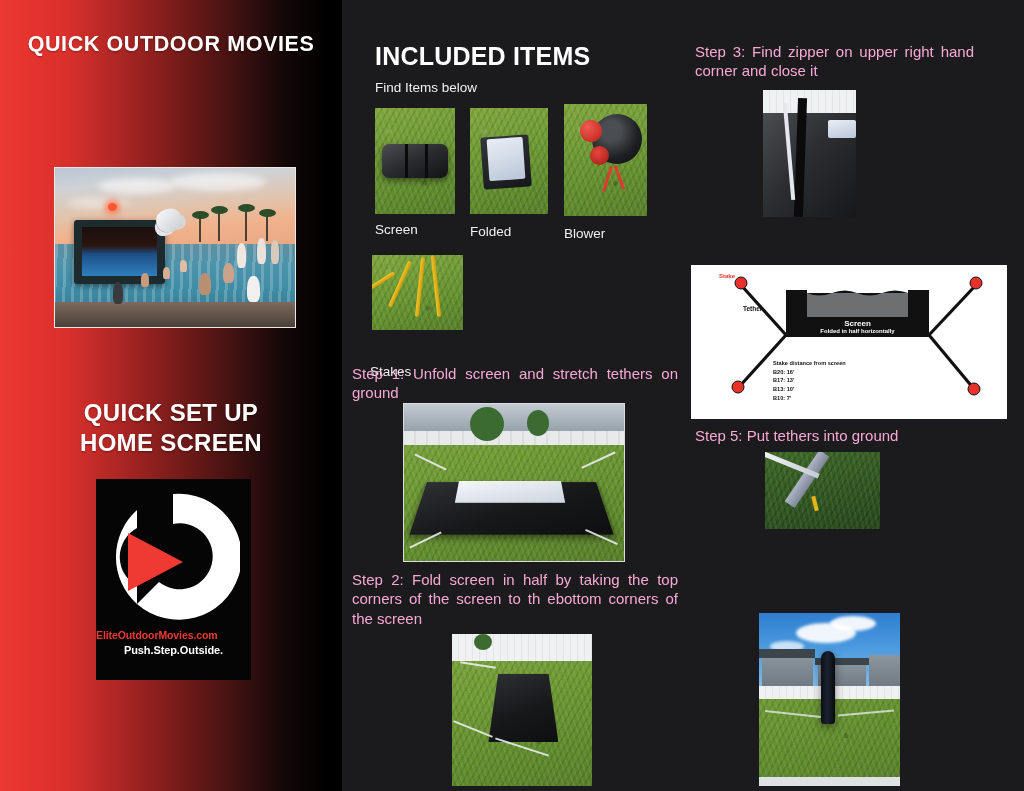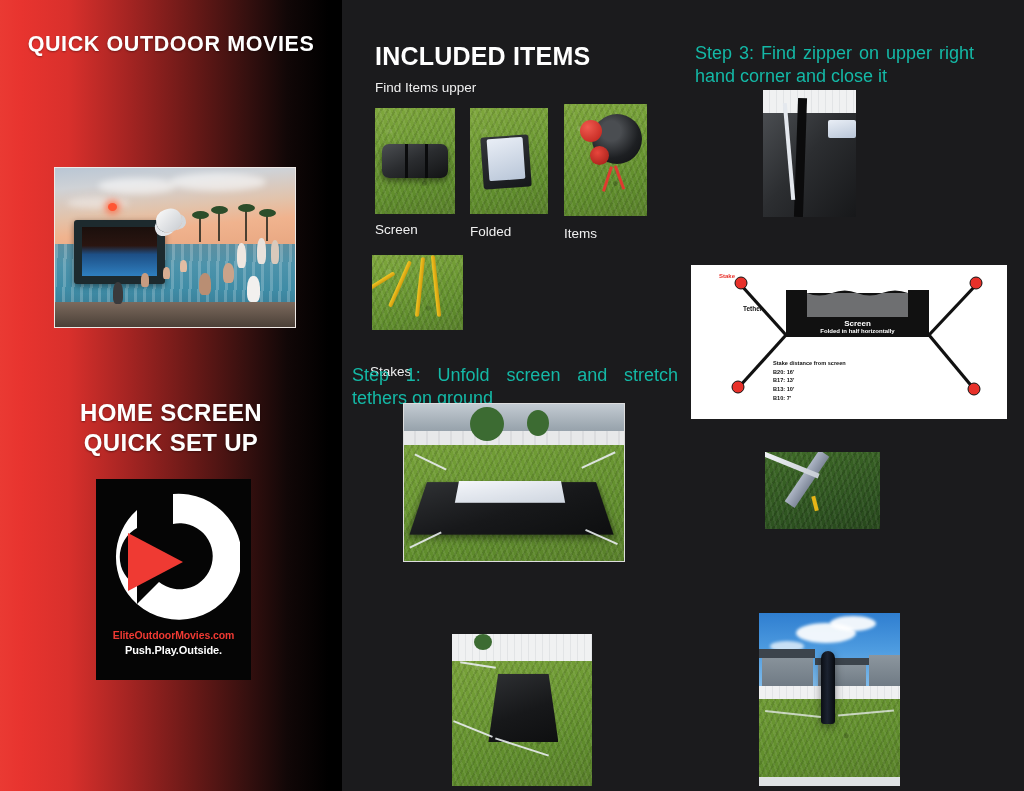--- a/index.html
+++ b/index.html
@@ -33,21 +33,21 @@
     text-align: center; color: #fff; font-weight: bold;
     font-size: 24px; letter-spacing: 0.3px; line-height: 1.27;
     text-shadow: 0 1px 2px rgba(0,0,0,.4);
   }
   .logo-box {
     position: absolute; left: 96px; top: 479px; width: 155px; height: 201px;
     background: #050505;
   }
   .logo-mark { position: absolute; left: 11px; top: 7px; width: 133px; height: 142px; }
   .logo-url {
-    position: absolute; left: 0; top: 150px; width: 155px; text-align: center;
+    position: absolute; left: 0; top: 150px; width: 155px; 
     color: #ef3a33; font-weight: bold; font-size: 10.5px; letter-spacing: -0.1px;
   }
   .logo-tag {
     position: absolute; left: 0; top: 165px; width: 155px; text-align: center;
     color: #fff; font-weight: bold; font-size: 11px; letter-spacing: -0.1px;
   }
 
   
   .col { position: absolute; top: 0; color: #f2f2f2; }
   .col-mid { left: 342px; width: 345px; height: 791px; }
@@ -59,22 +59,22 @@
   }
   .sub-note {
     position: absolute; left: 33px; top: 80px;
     font-size: 13.5px; color: #f0f0f0;
   }
 
   .thumb { position: absolute; overflow: hidden; background: #2a2a2a; }
   .cap { position: absolute; font-size: 13.5px; color: #f0f0f0; }
 
   .step-text {
-    position: absolute; font-size: 18px; line-height: 1.29;
-    color: #14b8a6; text-align: justify; text-justify: inter-word;
+    position: absolute; font-size: 15px; line-height: 1.29;
+    color: #f9a8d4; text-align: justify; text-justify: inter-word;
   }
 
   
   .scene { position: absolute; inset: 0; }
   .grass {
     background:
       radial-gradient(circle at 18% 22%, rgba(255,255,255,.10) 0 2px, transparent 3px),
       radial-gradient(circle at 62% 71%, rgba(0,0,0,.18) 0 2px, transparent 3px),
       repeating-linear-gradient(72deg, rgba(255,255,255,.07) 0 2px, transparent 2px 5px),
       repeating-linear-gradient(-61deg, rgba(0,0,0,.10) 0 2px, transparent 2px 6px),
@@ -188,39 +188,39 @@
         <div class="person" style="left:60%;top:66%;width:12px;height:22px;background:#b98e73;"></div>
         <div class="person" style="left:80%;top:68%;width:13px;height:26px;background:#f2f0ee;"></div>
         <div class="person" style="left:24%;top:72%;width:10px;height:22px;background:#3a3a3c;"></div>
         <div class="person" style="left:36%;top:66%;width:8px;height:14px;background:#c89b80;"></div>
         <div class="person" style="left:45%;top:62%;width:7px;height:12px;background:#d7ae93;"></div>
         <div class="person" style="left:52%;top:58%;width:7px;height:12px;background:#e2bda3;"></div>
       </div>
     </div>
 
     <div class="quick-title">
+      <div>QUICK SET UP</div>
       <div>HOME  SCREEN</div>
-      <div>QUICK SET UP</div>
     </div>
 
     <div class="logo-box">
       <svg class="logo-mark" viewBox="0 0 133 142">
         <path d="M66 8 A63 63 0 1 1 30 118 L52 96 A33 33 0 1 0 66 38 Z" fill="#ffffff"></path>
         <path d="M30 118 A63 63 0 0 1 30 24 L30 42 A33 33 0 0 0 30 100 Z" fill="#ffffff"></path>
         <polygon points="21,47 21,105 76,76" fill="#ef3a33"></polygon>
       </svg>
       <div class="logo-url">EliteOutdoorMovies.com</div>
-      <div class="logo-tag">Push.Play.Outside.</div>
+      <div class="logo-tag">Push.Step.Outside.</div>
     </div>
   </div>
 
   <div class="col col-mid">
 
     <div class="section-title">INCLUDED ITEMS</div>
-    <div class="sub-note">Find Items upper</div>
+    <div class="sub-note">Find Items below</div>
 
     <div class="thumb" style="left:33px;top:108px;width:80px;height:106px;">
       <div class="scene grass"></div>
       <div class="bag" style="left:7px;top:36px;width:66px;height:34px;"></div>
       <div class="bag-strap" style="left:30px;top:36px;width:3px;height:34px;"></div>
       <div class="bag-strap" style="left:50px;top:36px;width:3px;height:34px;"></div>
     </div>
     <div class="cap" style="left:33px;top:222px;">Screen</div>
 
     <div class="thumb" style="left:128px;top:108px;width:78px;height:106px;">
@@ -231,21 +231,21 @@
     <div class="cap" style="left:128px;top:224px;">Folded</div>
 
     <div class="thumb" style="left:222px;top:104px;width:83px;height:112px;">
       <div class="scene grass"></div>
       <div class="bl-body" style="left:28px;top:10px;width:50px;height:50px;"></div>
       <div class="bl-motor" style="left:16px;top:16px;width:22px;height:22px;"></div>
       <div class="bl-out" style="left:26px;top:42px;width:19px;height:19px;"></div>
       <div class="bl-stake" style="left:42px;top:62px;width:3px;height:26px;transform:rotate(18deg);"></div>
       <div class="bl-stake" style="left:54px;top:61px;width:3px;height:25px;transform:rotate(-20deg);"></div>
     </div>
-    <div class="cap" style="left:222px;top:226px;">Items</div>
+    <div class="cap" style="left:222px;top:226px;">Blower</div>
 
     <div class="thumb" style="left:30px;top:255px;width:91px;height:75px;">
       <div class="scene grass"></div>
       <div class="stake-y" style="left:6px;top:10px;width:4px;height:34px;transform:rotate(58deg);"></div>
       <div class="stake-y" style="left:26px;top:4px;width:4px;height:50px;transform:rotate(24deg);"></div>
       <div class="stake-y" style="left:46px;top:2px;width:4px;height:60px;transform:rotate(6deg);"></div>
       <div class="stake-y" style="left:62px;top:0px;width:4px;height:62px;transform:rotate(-6deg);"></div>
     </div>
     <div class="cap" style="left:28px;top:340px;margin-top:24px;">Stakes</div>
 
@@ -256,20 +256,21 @@
       <div class="tree" style="left:30%;top:2%;width:34px;height:34px;"></div>
       <div class="tree" style="left:56%;top:4%;width:22px;height:26px;"></div>
       <div class="tarp-black" style="left:7%;top:46%;width:84%;height:38%;transform:perspective(160px) rotateX(30deg);"></div>
       <div class="tarp-white" style="left:24%;top:48%;width:48%;height:16%;transform:perspective(160px) rotateX(30deg);"></div>
       <div class="tether-line" style="left:2%;top:86%;width:16%;transform:rotate(-26deg);"></div>
       <div class="tether-line" style="left:82%;top:84%;width:16%;transform:rotate(24deg);"></div>
       <div class="tether-line" style="left:4%;top:36%;width:16%;transform:rotate(26deg);"></div>
       <div class="tether-line" style="left:80%;top:35%;width:17%;transform:rotate(-25deg);"></div>
     </div>
 
+    <div class="step-text" style="left:10px;top:570px;width:326px;">Step 2: Fold screen in half by taking the top corners of the screen to th ebottom corners of the screen</div>
     <div class="thumb" style="left:110px;top:634px;width:140px;height:152px;">
       <div class="scene grass"></div>
       <div class="fence6" style="left:0;top:0;width:100%;height:18%;"></div>
       <div class="tree" style="left:16%;top:0%;width:18px;height:16px;"></div>
       <div class="tarp-black" style="left:26%;top:26%;width:50%;height:45%;clip-path:polygon(14% 0,86% 0,100% 100%,0 100%);"></div>
       <div class="tether-line" style="left:0%;top:62%;width:30%;transform:rotate(22deg);"></div>
       <div class="tether-line" style="left:30%;top:74%;width:40%;transform:rotate(18deg);"></div>
       <div class="tether-line" style="left:6%;top:20%;width:26%;transform:rotate(9deg);"></div>
     </div>
   </div>
@@ -317,20 +318,21 @@
           <span>16'</span></div>
         <div><span>B17:</span>
           <span>13'</span></div>
         <div><span>B13:</span>
           <span>10'</span></div>
         <div><span>B10:</span>
           <span>7'</span></div>
       </div>
     </div>
 
+    <div class="step-text" style="left:8px;top:426px;width:279px;">Step 5: Put tethers into ground</div>
     <div class="thumb" style="left:78px;top:452px;width:115px;height:77px;">
       <div class="scene grass" style="background:
         repeating-linear-gradient(78deg, rgba(255,255,255,.06) 0 2px, transparent 2px 5px),
         repeating-linear-gradient(-58deg, rgba(0,0,0,.14) 0 2px, transparent 2px 6px),
         linear-gradient(165deg,#3f6b27,#2d5220 70%,#27471c);"></div>
       <div class="s-mallet" style="left:36px;top:-4px;width:12px;height:62px;transform:rotate(34deg);"></div>
       <div class="s-rod" style="left:-6px;top:10px;width:62px;height:5px;transform:rotate(22deg);"></div>
       <div class="s-hook" style="left:48px;top:44px;width:4px;height:15px;transform:rotate(-14deg);"></div>
     </div>
 

